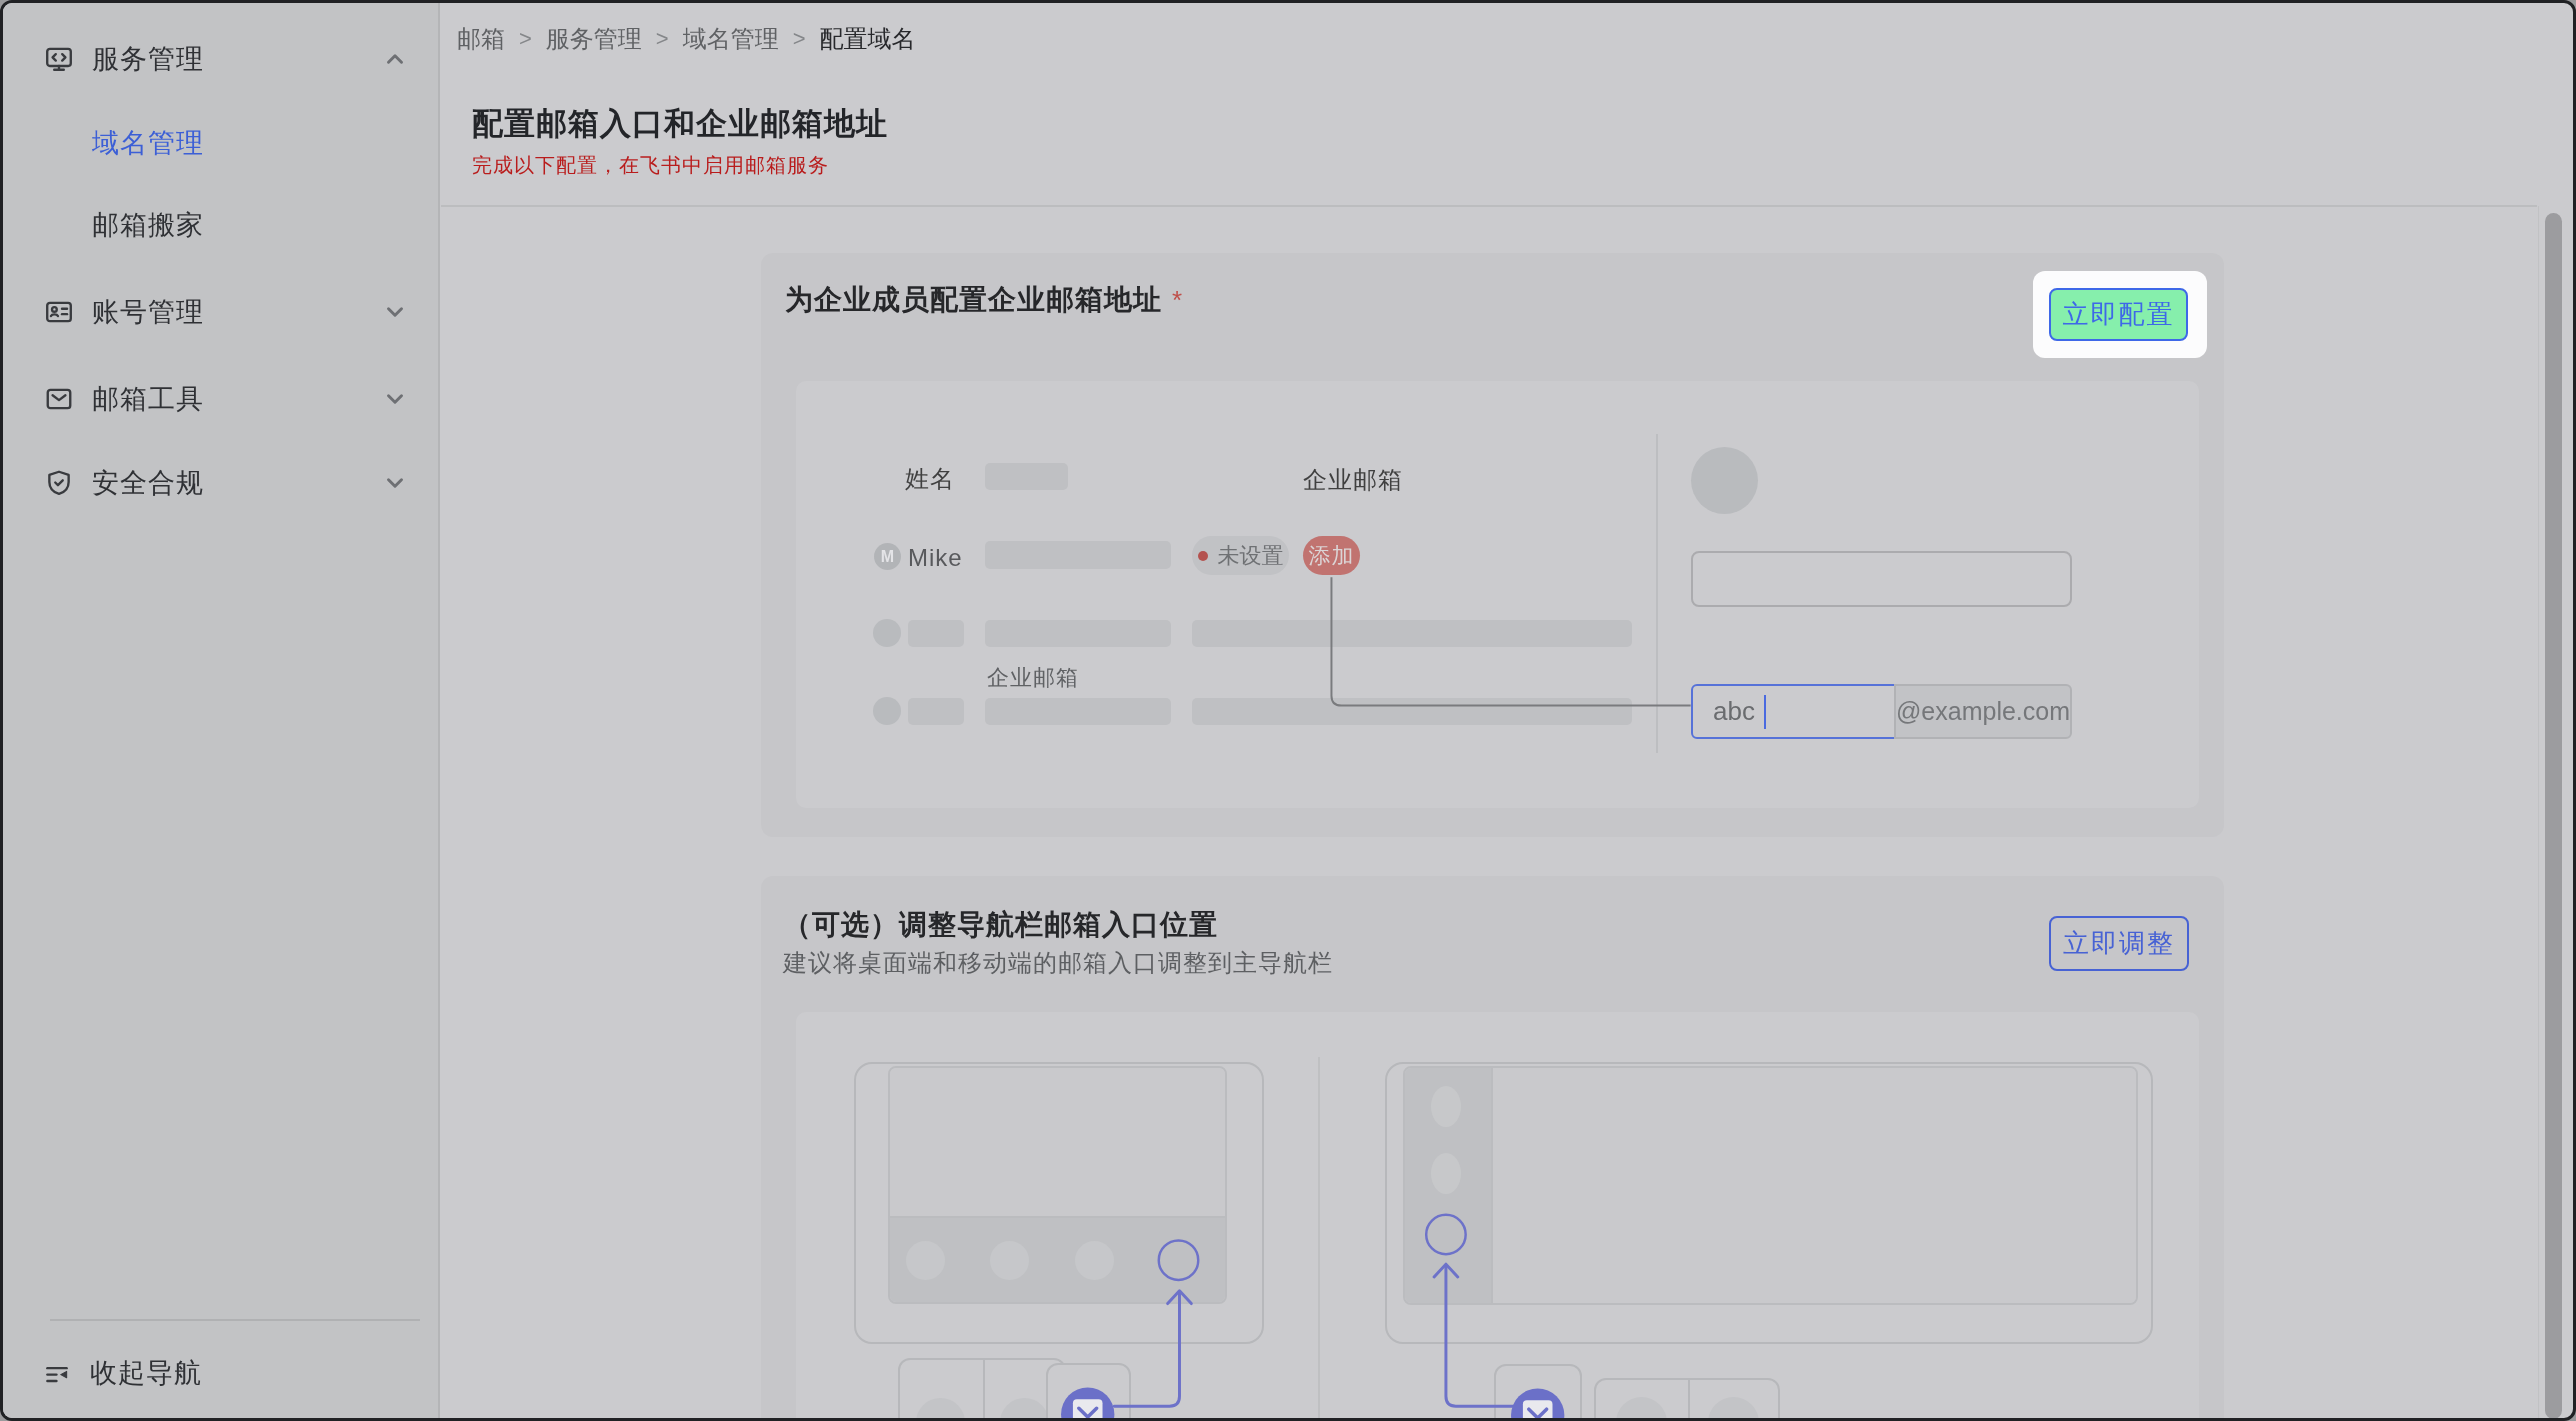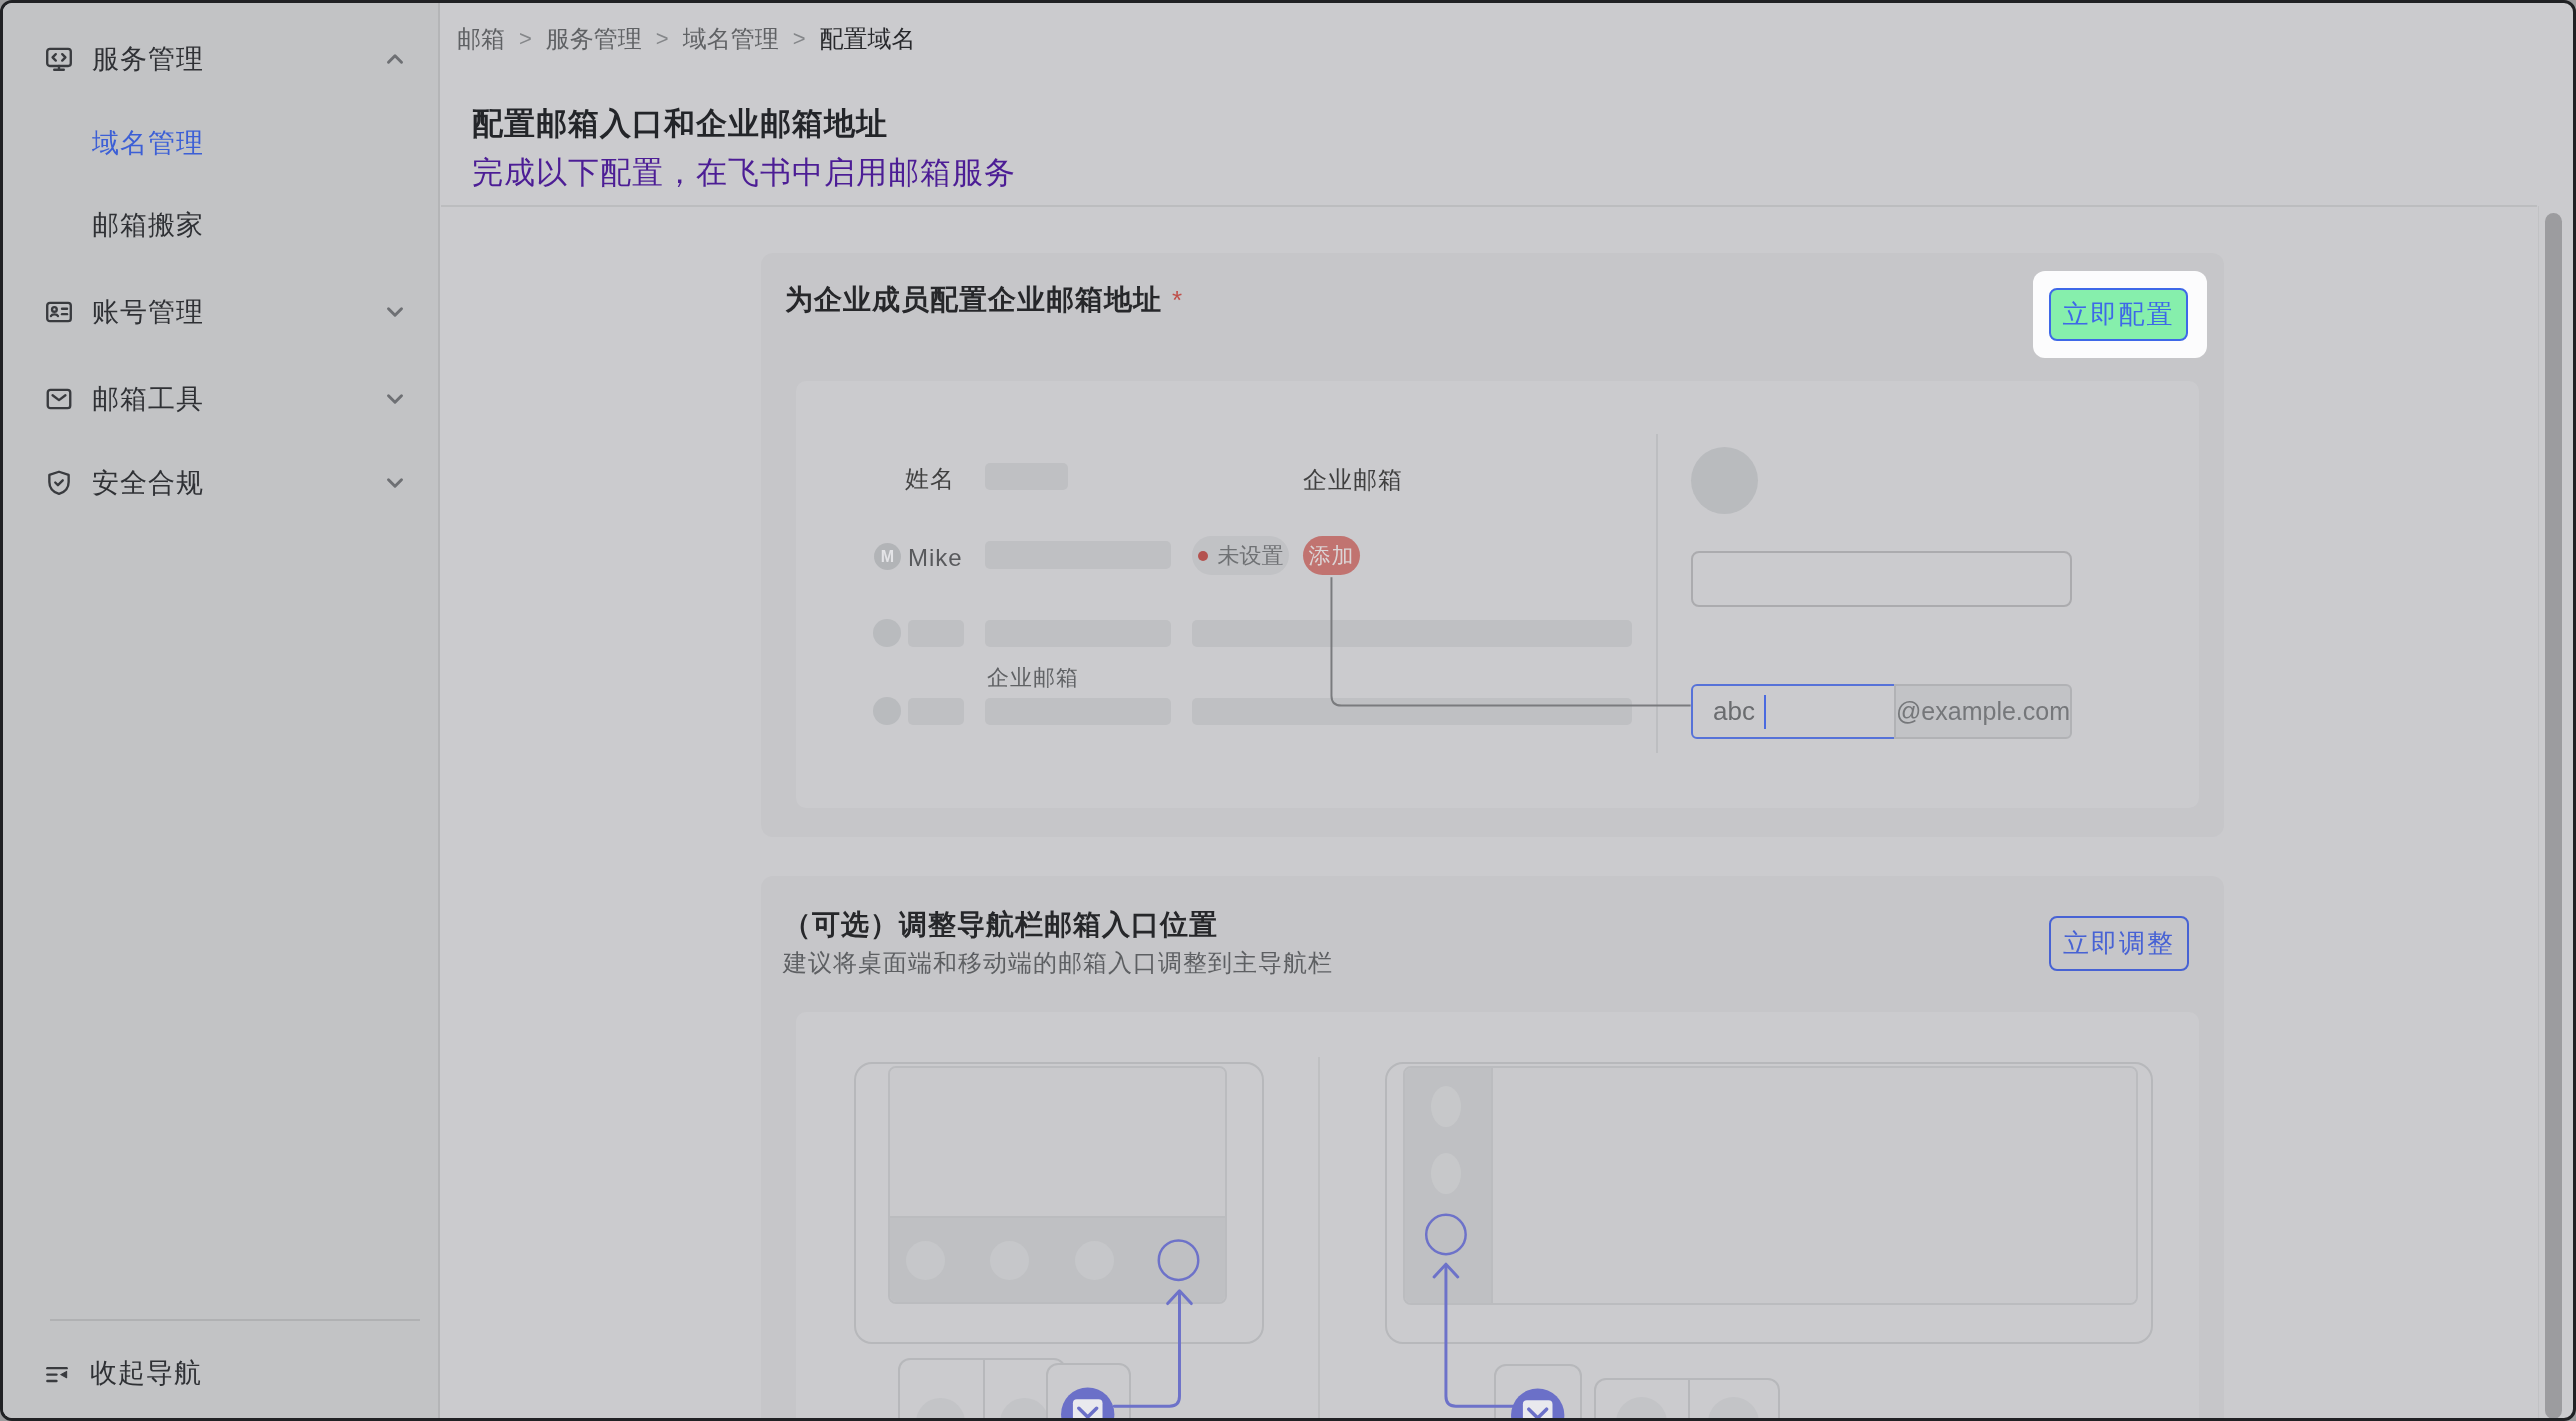--- a/index.html
+++ b/index.html
@@ -19,21 +19,21 @@
   .sidebar-divider{position:absolute;left:47px;top:1316px;width:370px;height:2px;background:#b0b1b3;}
   .collapse-item{position:absolute;left:0;top:1340px;width:352px;height:59px;display:flex;align-items:center;cursor:pointer;}
   .collapse-item .nicon{position:absolute;left:39px;width:30px;height:30px;}
   .collapse-item .nlabel{position:absolute;left:87px;font-size:27px;font-weight:500;color:#2f3135;letter-spacing:1px;}
   
   .breadcrumb{position:absolute;left:454px;top:20px;display:flex;align-items:center;gap:14px;font-size:24px;color:#5f6164;}
   .breadcrumb .sep{color:#85878a;font-size:22px;}
   .breadcrumb .crumb{cursor:pointer;}
   .breadcrumb .crumb.current{color:#27282b;font-weight:500;cursor:default;}
   .page-title{position:absolute;left:469px;top:100px;font-size:31px;font-weight:700;color:#232529;letter-spacing:1px;}
-  .page-subtitle{position:absolute;left:469px;top:149px;font-size:31px;color:#4c1d95;letter-spacing:1px;}
+  .page-subtitle{position:absolute;left:469px;top:149px;font-size:20px;color:#b91c1c;letter-spacing:1px;}
   .header-divider{position:absolute;left:438px;top:202px;width:2096px;height:2px;background:#bcbdbf;}
   
   .scroll-track-line{position:absolute;left:2535px;top:203px;width:1px;height:1215px;background:#c1c2c4;}
   .scroll-thumb{position:absolute;left:2542px;top:210px;width:17px;height:1206px;border-radius:9px;background:#9c9c9f;}
   
   .card{position:absolute;background:#c6c6c9;border-radius:12px;}
   .card1{left:758px;top:250px;width:1463px;height:584px;}
   .card2{left:758px;top:873px;width:1463px;height:553px;}
   .card-title{position:absolute;font-size:28px;font-weight:700;color:#26272a;letter-spacing:1px;}
   .card-desc{position:absolute;font-size:24px;color:#5d5f62;letter-spacing:1px;}

